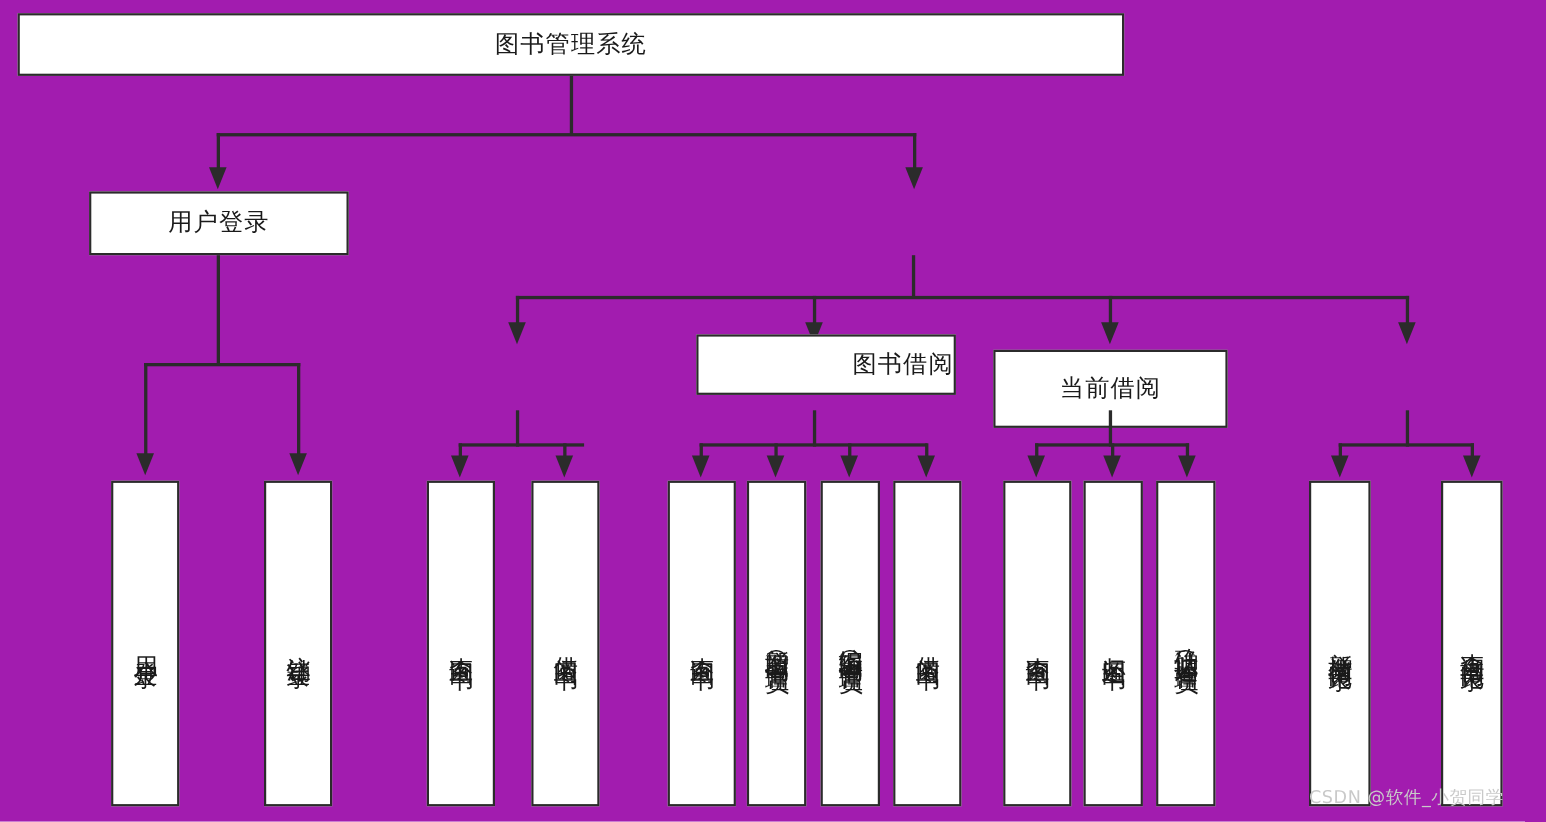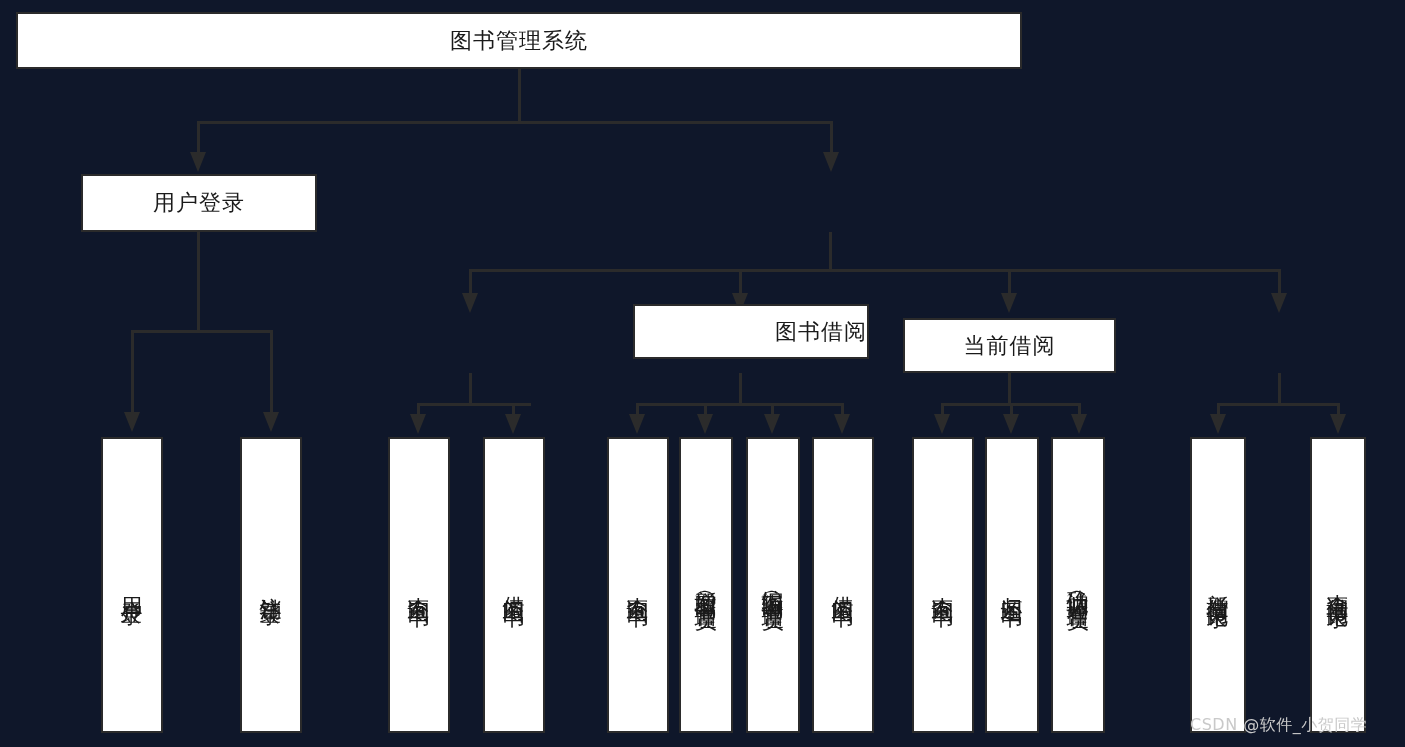--- a/index.html
+++ b/index.html
@@ -7,21 +7,21 @@
     padding: 0;
     background: #ffffff;
   }
   body {
     font-family: "DejaVu Sans", "Liberation Sans", sans-serif;
   }
   #canvas {
     position: relative;
     width: 1405px;
     height: 747px;
-    background: #0f172a;
+    background: #a21caf;
     overflow: hidden;
   }
   .node {
     position: absolute;
     box-sizing: border-box;
     border: 2.5px solid #2b2b2b;
     background: #ffffff;
     display: flex;
     align-items: center;
     justify-content: center;
@@ -112,21 +112,21 @@
 
   <div class="edge v" style="left:1008px; top:269px; width:3px; height:26px;"></div>
   <div class="arrow" style="left:1001px; top:293px;"></div>
 
   <div class="edge v" style="left:1278px; top:269px; width:3px; height:26px;"></div>
   <div class="arrow" style="left:1271px; top:293px;"></div>
 
   <div class="node" style="left:633px; top:304px; width:236px; height:55px;justify-content:flex-end;">
     <span class="label">图书借阅</span>
   </div>
-  <div class="node" style="left:903px; top:318px; width:213px; height:55px;">
+  <div class="node" style="left:903px; top:318px; width:213px; height:71px;">
     <span class="label">当前借阅</span>
   </div>
 
   <div class="edge v" style="left:469px; top:373px; width:3px; height:33px;"></div>
   <div class="edge h" style="left:417px; top:403px; width:114px; height:3px;"></div>
   <div class="edge v" style="left:417px; top:403px; width:3px; height:15px;"></div>
   <div class="arrow" style="left:410px; top:414px;"></div>
   <div class="edge v" style="left:512px; top:403px; width:3px; height:15px;"></div>
   <div class="arrow" style="left:505px; top:414px;"></div>
 

